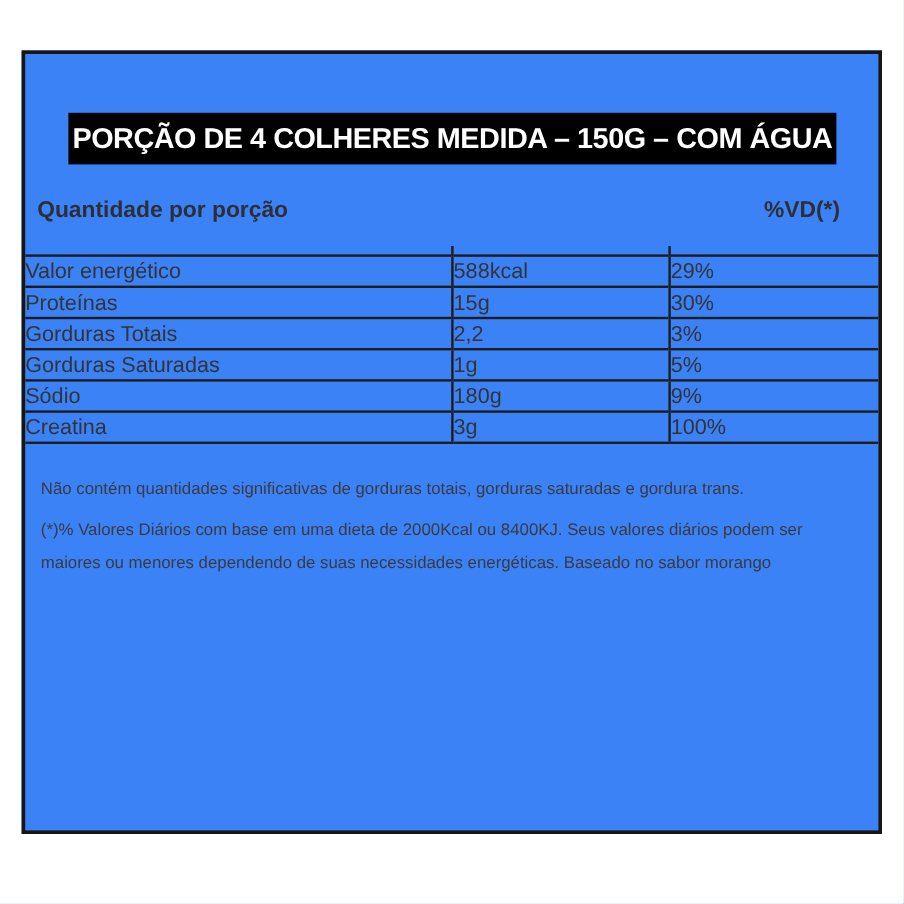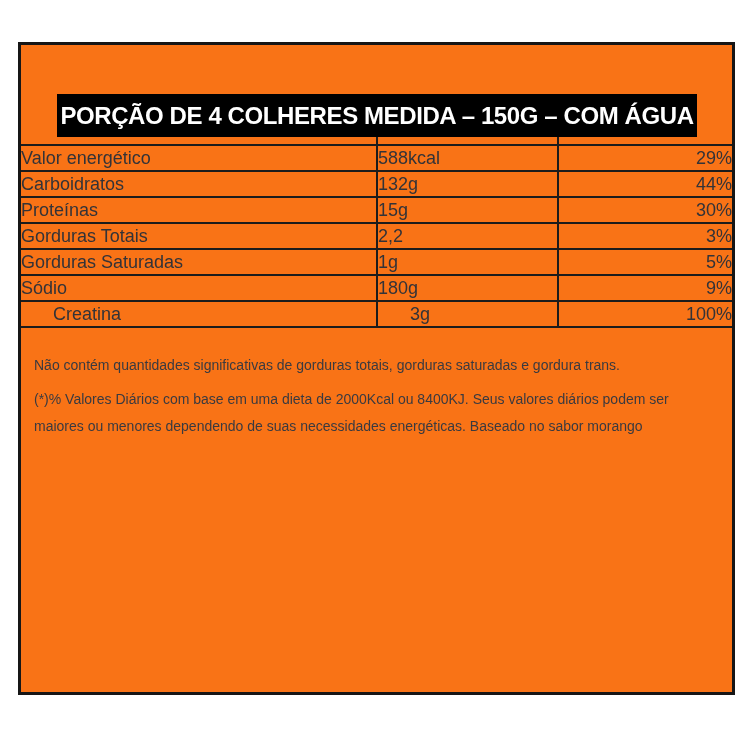--- a/index.html
+++ b/index.html
@@ -10,21 +10,21 @@
     font-family: "Liberation Sans", "DejaVu Sans", sans-serif;
     color: #333338;
   }
   .page { position: relative; width: 753px; height: 753px; background: #fff; }
 
   .card {
     position: absolute;
     left: 18px; top: 42px;
     width: 717px; height: 653px;
     border: 3px solid #161616;
-    background: #f97316;
+    background: #3b82f6;
     overflow: hidden;
   }
 
   .title-bar {
     margin: 49px auto 0 36px;
     width: 640px; height: 43px;
     background: #000000;
     color: #ffffff;
     display: flex; align-items: center; justify-content: center;
     font-size: 24px; font-weight: 800;
@@ -55,64 +55,63 @@
   tr.stub td.v { border-left: 2px solid #1c1c1c; }
 
   tr.nrow td {
     height: 26px;
     border-top: 2px solid #1c1c1c;
     font-size: 18px;
     color: #333338;
     padding: 0;
     vertical-align: middle;
   }
-  tr.nrow:last-child td { border-bottom: 2px solid #1c1c1c; padding-left: 32px; }
+  tr.nrow:last-child td { border-bottom: 2px solid #1c1c1c; }
   td.nutrient { padding-left: 10px; }
   td.amount   { border-left: 2px solid #1c1c1c; padding-left: 11px; }
-  td.dv       { border-left: 2px solid #1c1c1c; text-align: right; border-radius: 20px; }
+  td.dv       { border-left: 2px solid #1c1c1c; text-align: left; border-radius: 20px; }
 
   .footnotes {
     padding: 24px 18px 0 13px;
     font-size: 14px;
     line-height: 27px;
     color: #3a3a40;
   }
   .footnotes p { margin: 0 0 7px 0; }
 </style>
 </head>
 <body>
 
 <div class="page">
   <div class="card">
 
     <div class="title-bar">PORÇÃO DE 4 COLHERES MEDIDA – 150G – COM ÁGUA</div>
 
+    <div class="qty-header">
+      <span>Quantidade por porção</span>
+      <span>%VD(*)</span>
+    </div>
 
     <table class="nutrition">
       <colgroup>
           <col class="c1">
           <col class="c2">
           <col class="c3">
         </colgroup>
       <tbody>
         <tr class="stub">
           <td></td>
           <td class="v"></td>
           <td class="v"></td>
         </tr>
 
         <tr class="nrow">
           <td class="nutrient">Valor energético</td>
           <td class="amount">588kcal</td>
           <td class="dv">29%</td>
-        </tr>
-        <tr class="nrow">
-          <td class="nutrient">Carboidratos</td>
-          <td class="amount">132g</td>
-          <td class="dv">44%</td>
         </tr>
         <tr class="nrow">
           <td class="nutrient">Proteínas</td>
           <td class="amount">15g</td>
           <td class="dv">30%</td>
         </tr>
         <tr class="nrow">
           <td class="nutrient">Gorduras Totais</td>
           <td class="amount">2,2</td>
           <td class="dv">3%</td>

